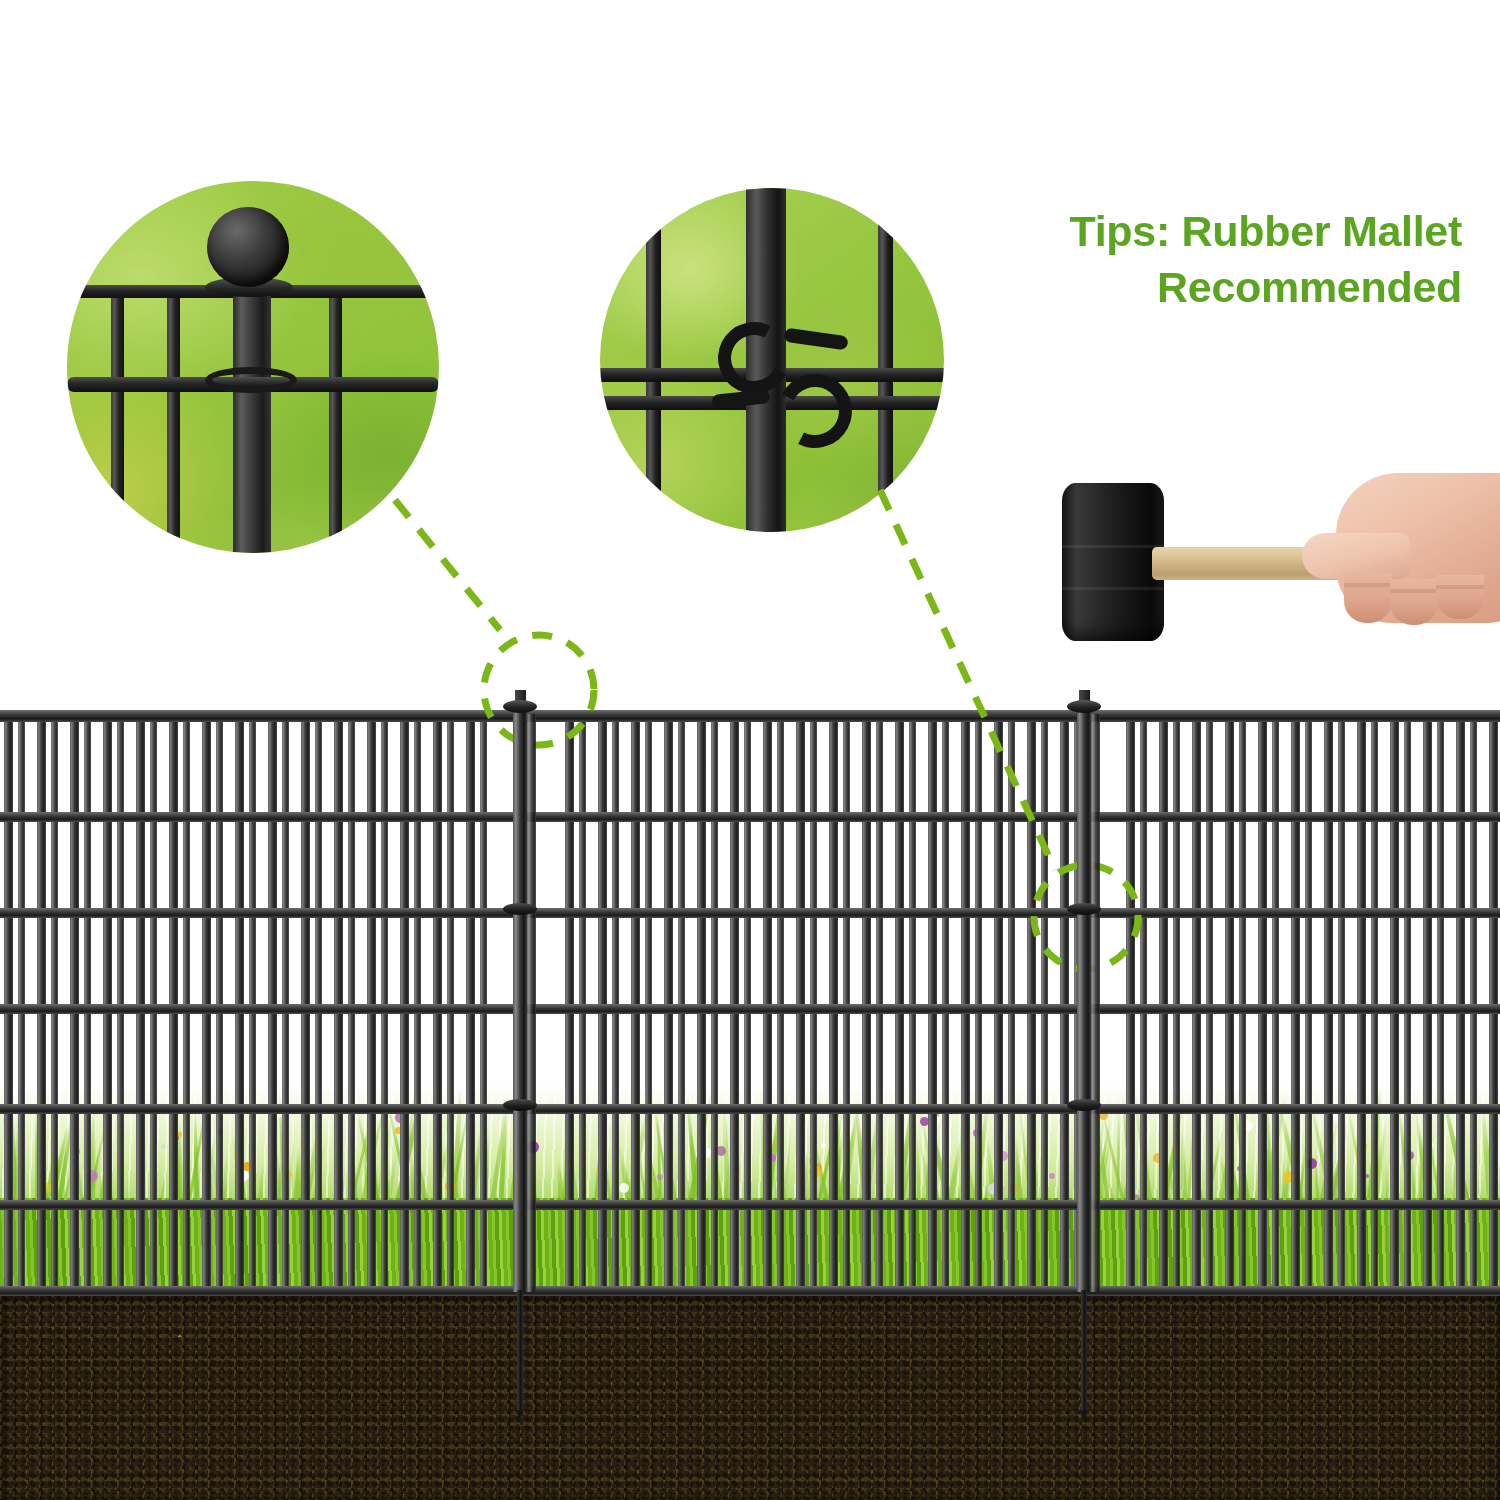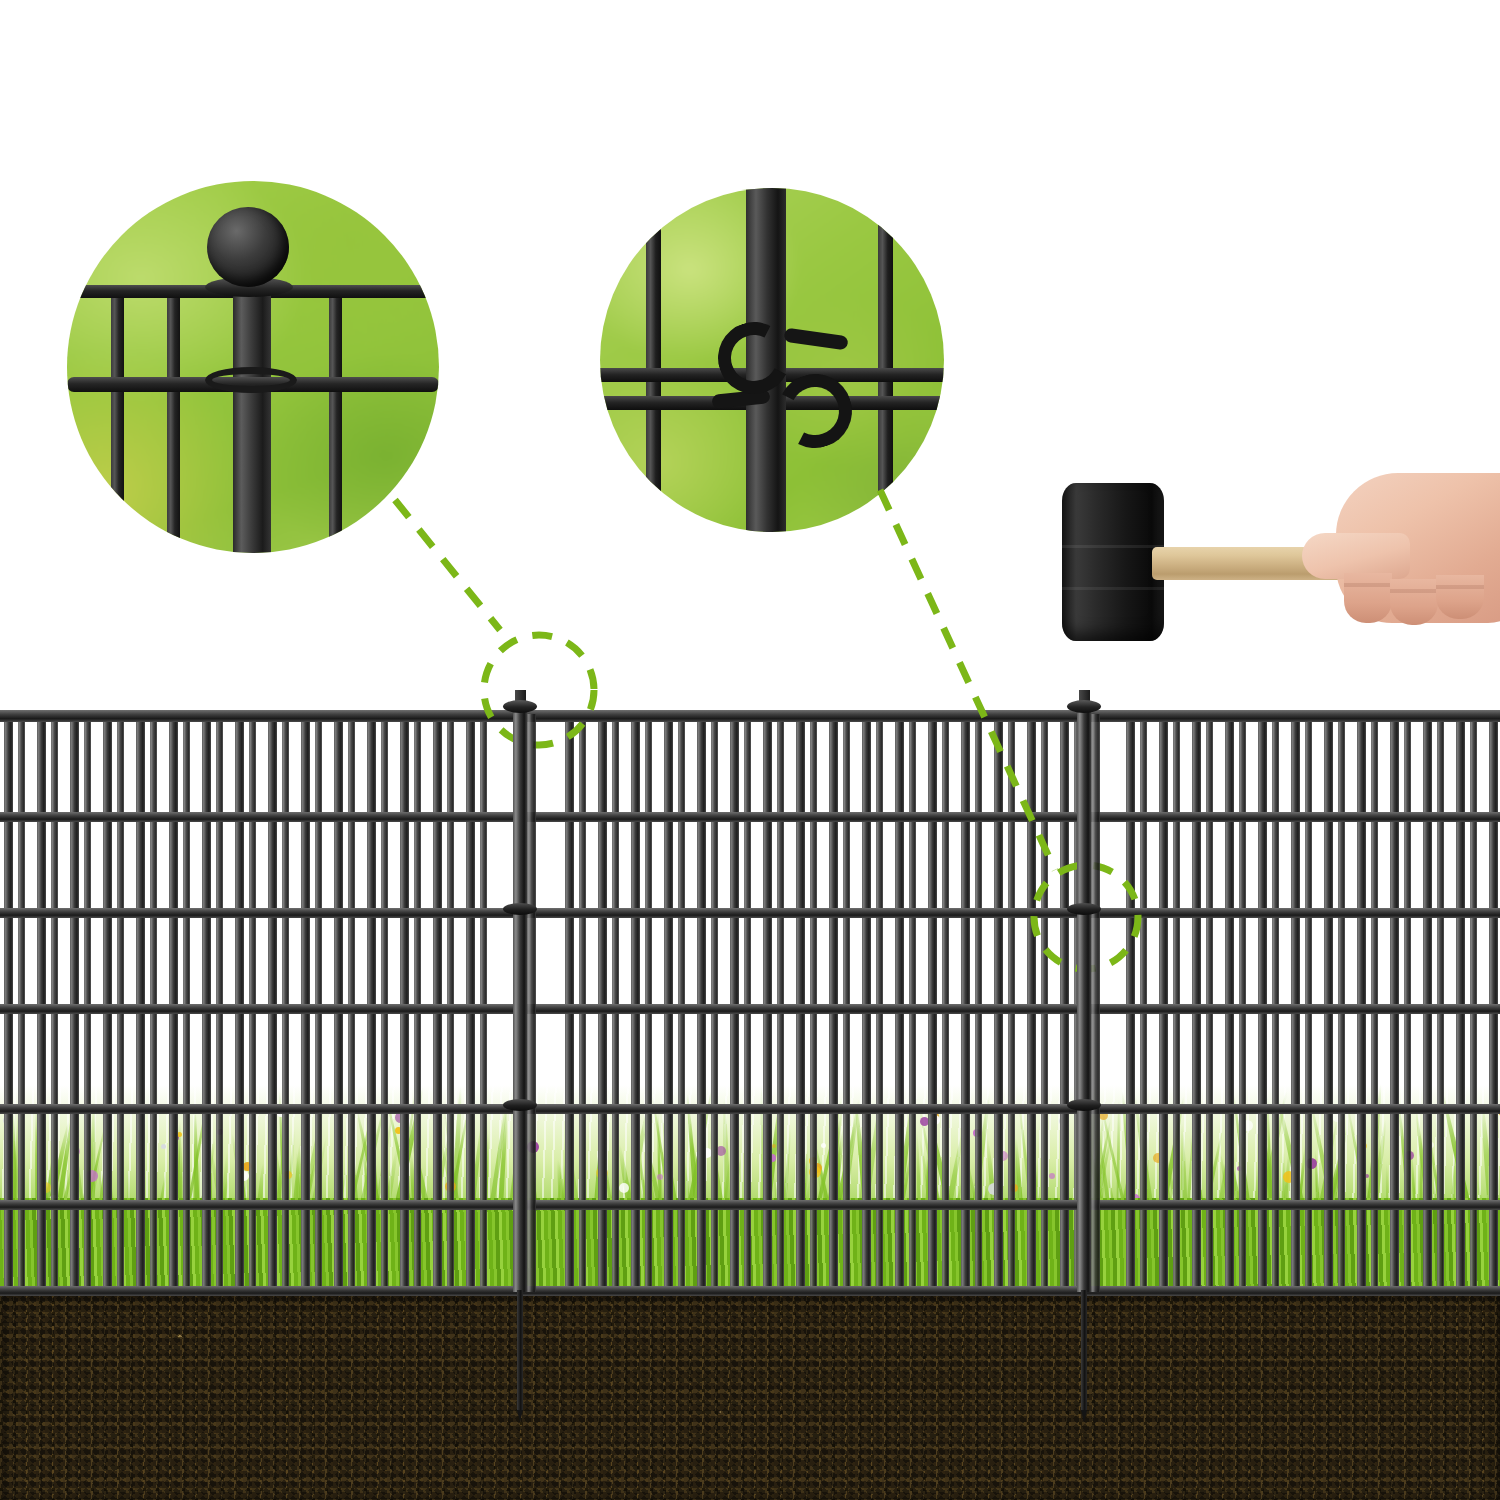--- a/index.html
+++ b/index.html
@@ -333,20 +333,22 @@
     border-top: 12px solid #141414;
   }
 </style>
 </head>
 <body>
 
 <div id="stage">
 
 
   <div id="tips" style="color: rgb(91, 165, 32);">
+    <span class="ln">Tips: Rubber Mallet</span>
+    <span class="ln">Recommended</span>
   </div>
 
   <div class="detail-circle" id="circle-finial">
     <div class="c-bg"></div>
     <div class="c1-vbar c1-v1"></div>
     <div class="c1-vbar c1-v2"></div>
     <div class="c1-vbar c1-v3"></div>
     <div class="c1-rail-top"></div>
     <div class="c1-post"></div>
     <div class="c1-rail-low"></div>

